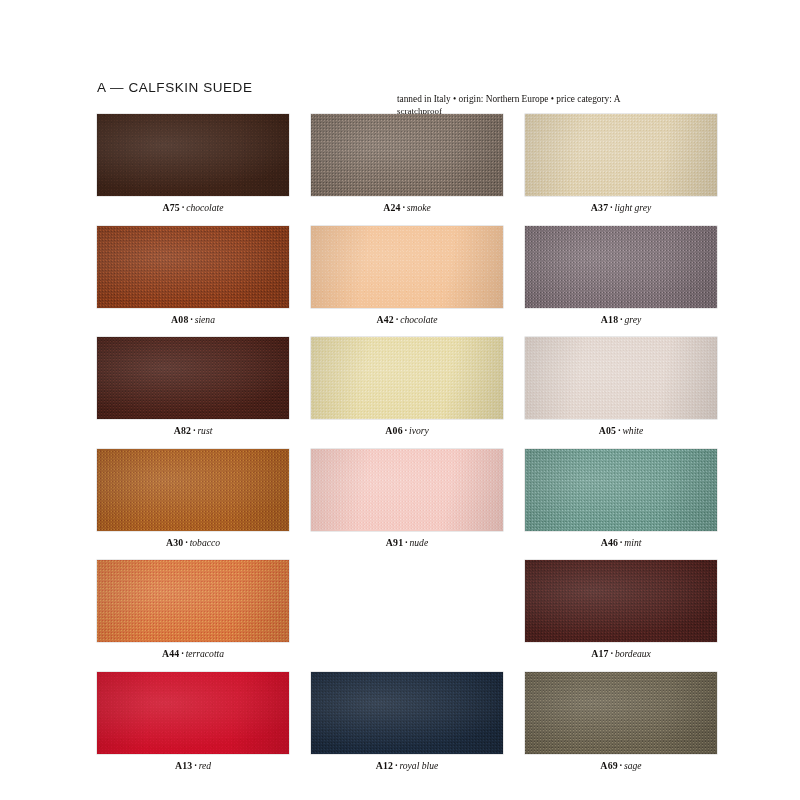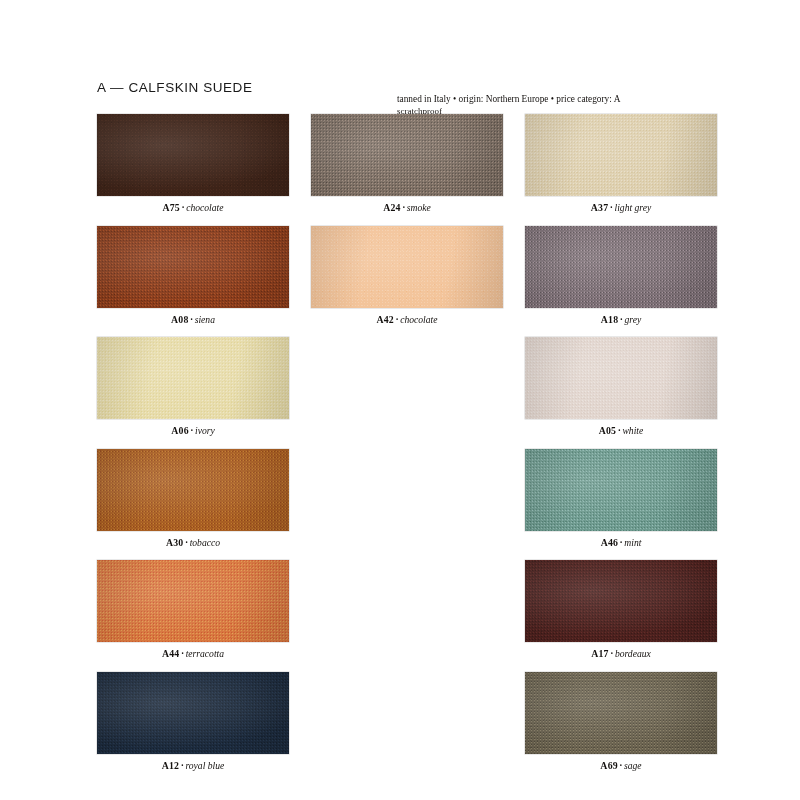--- a/index.html
+++ b/index.html
@@ -177,20 +177,27 @@
         <div class="cell">
           <div class="swatch" style="background-color: rgb(125, 112, 118);">
             <div class="grain" style="background-position: 0px 1px, 1px 4px, 0px 0px, 5px 6px;"></div>
             <div class="sheen"></div>
           </div>
           <div class="caption"><span class="code">A18</span><span class="sep">·</span><span class="name">grey</span></div>
         </div>
       </div>
       <div class="row">
         <div class="cell">
+          <div class="swatch" style="background-color: rgb(74, 33, 25);">
+            <div class="grain" style="background-position: 2px 4px, 2px 0px, 3px 1px, 0px 3px;"></div>
+            <div class="sheen"></div>
+          </div>
+          <div class="caption"><span class="code">A82</span><span class="sep">·</span><span class="name">rust</span></div>
+        </div>
+        <div class="cell">
           <div class="swatch" style="background-color: rgb(231, 220, 171);">
             <div class="grain" style="background-position: 4px 0px, 3px 2px, 1px 2px, 1px 0px;"></div>
             <div class="sheen"></div>
           </div>
           <div class="caption"><span class="code">A06</span><span class="sep">·</span><span class="name">ivory</span></div>
         </div>
         <div class="cell">
           <div class="swatch" style="background-color: rgb(226, 214, 207);">
             <div class="grain" style="background-position: 1px 3px, 0px 4px, 4px 3px, 2px 4px;"></div>
             <div class="sheen"></div>
@@ -200,20 +207,27 @@
       </div>
       <div class="row">
         <div class="cell">
           <div class="swatch" style="background-color: rgb(169, 95, 35);">
             <div class="grain" style="background-position: 3px 6px, 1px 0px, 2px 4px, 3px 1px;"></div>
             <div class="sheen"></div>
           </div>
           <div class="caption"><span class="code">A30</span><span class="sep">·</span><span class="name">tobacco</span></div>
         </div>
         <div class="cell">
+          <div class="swatch" style="background-color: rgb(244, 203, 196);">
+            <div class="grain" style="background-position: 0px 2px, 2px 2px, 0px 0px, 4px 5px;"></div>
+            <div class="sheen"></div>
+          </div>
+          <div class="caption"><span class="code">A91</span><span class="sep">·</span><span class="name">nude</span></div>
+        </div>
+        <div class="cell">
           <div class="swatch" style="background-color: rgb(111, 155, 144);">
             <div class="grain" style="background-position: 2px 5px, 3px 4px, 3px 1px, 5px 2px;"></div>
             <div class="sheen"></div>
           </div>
           <div class="caption"><span class="code">A46</span><span class="sep">·</span><span class="name">mint</span></div>
         </div>
       </div>
       <div class="row">
         <div class="cell">
           <div class="swatch" style="background-color: rgb(216, 120, 64);">
@@ -225,20 +239,27 @@
         <div class="cell">
           <div class="swatch" style="background-color: rgb(76, 33, 30);">
             <div class="grain" style="background-position: 3px 0px, 2px 4px, 2px 4px, 2px 0px;"></div>
             <div class="sheen"></div>
           </div>
           <div class="caption"><span class="code">A17</span><span class="sep">·</span><span class="name">bordeaux</span></div>
         </div>
       </div>
       <div class="row">
         <div class="cell">
+          <div class="swatch" style="background-color: rgb(204, 16, 40);">
+            <div class="grain" style="background-position: 0px 3px, 3px 0px, 0px 0px, 3px 4px;"></div>
+            <div class="sheen"></div>
+          </div>
+          <div class="caption"><span class="code">A13</span><span class="sep">·</span><span class="name">red</span></div>
+        </div>
+        <div class="cell">
           <div class="swatch" style="background-color: rgb(28, 42, 60);">
             <div class="grain" style="background-position: 2px 6px, 0px 2px, 3px 1px, 4px 1px;"></div>
             <div class="sheen"></div>
           </div>
           <div class="caption"><span class="code">A12</span><span class="sep">·</span><span class="name">royal blue</span></div>
         </div>
         <div class="cell">
           <div class="swatch" style="background-color: rgb(107, 99, 80);">
             <div class="grain" style="background-position: 4px 2px, 1px 4px, 1px 2px, 5px 5px;"></div>
             <div class="sheen"></div>

